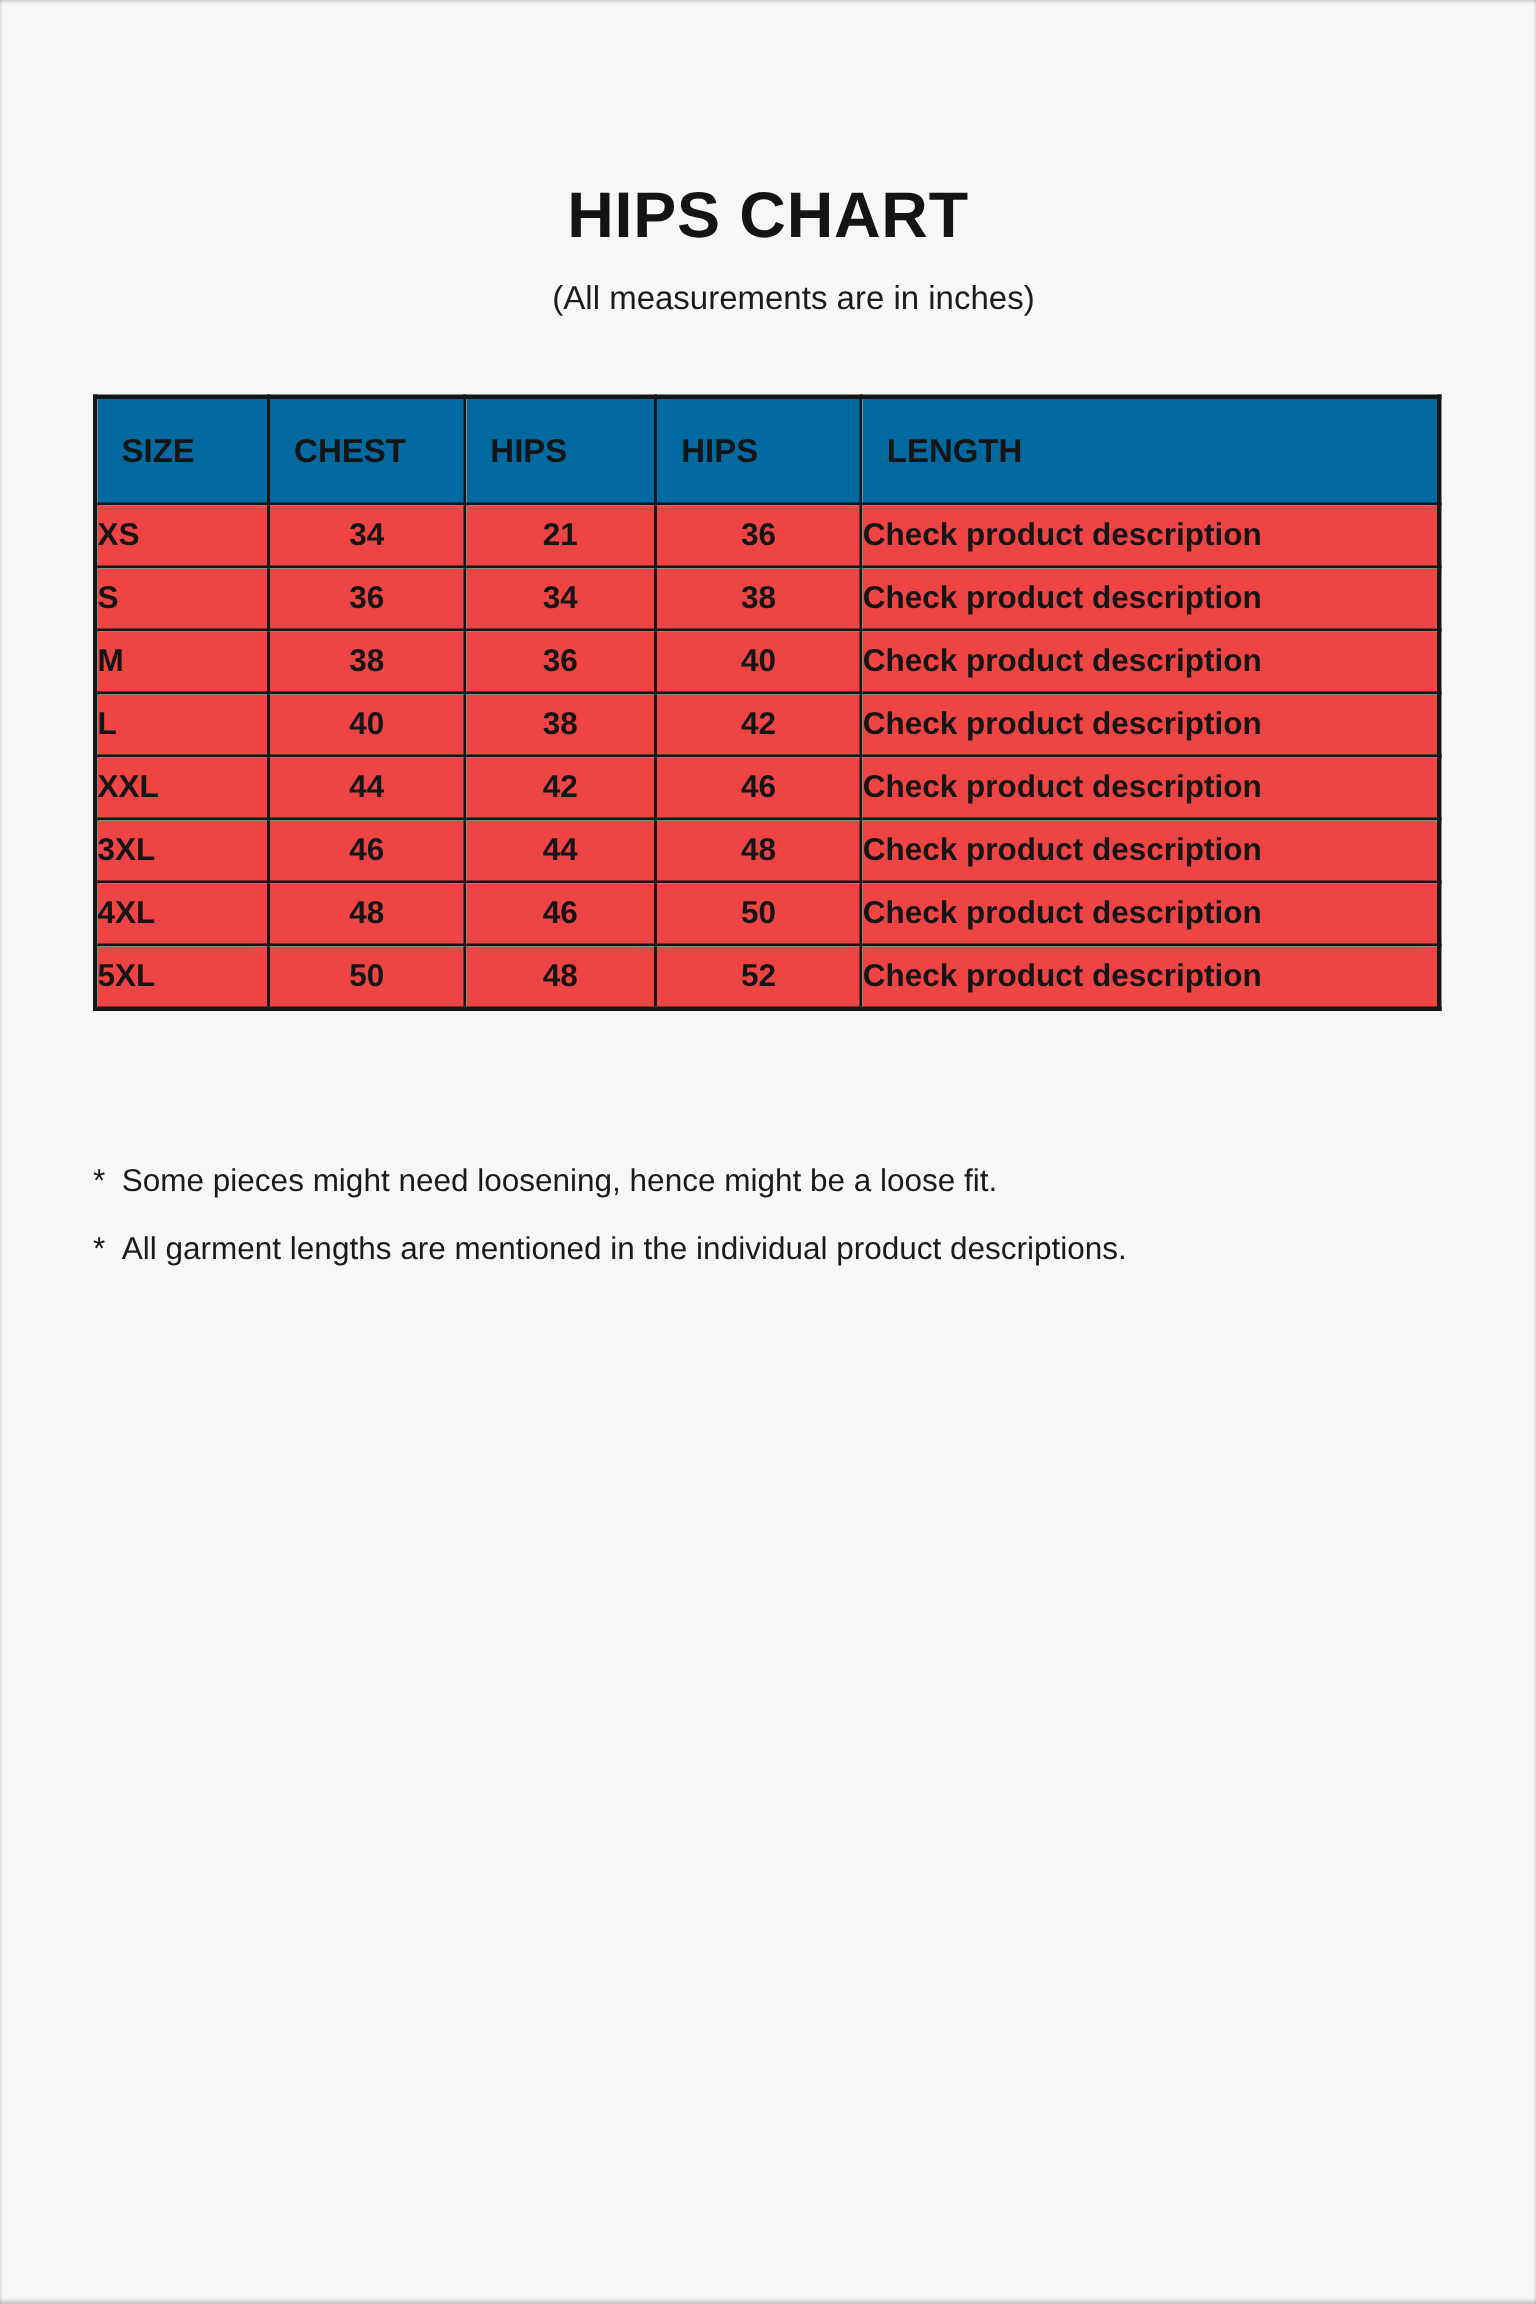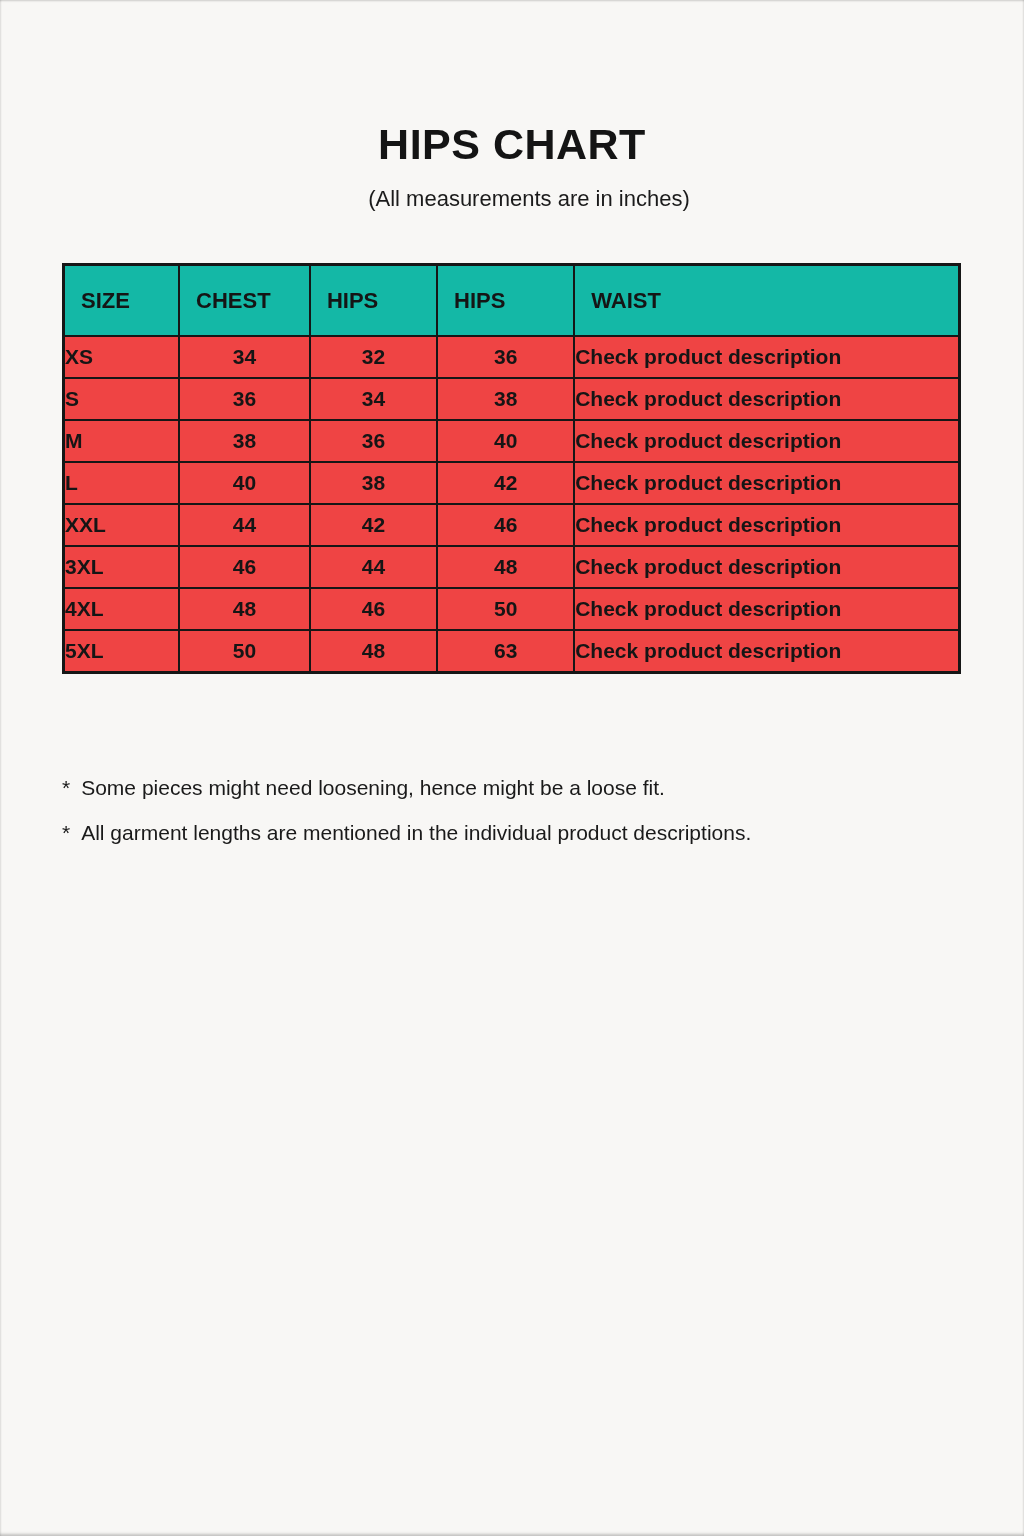--- a/index.html
+++ b/index.html
@@ -53,21 +53,21 @@
   }
   table.size-chart th,
   table.size-chart td {
     border: 2px solid #161616;
     vertical-align: middle;
     overflow: hidden;
     white-space: nowrap;
   }
   table.size-chart th {
     height: 69px;
-    background: #14b8a6;
+    background: #0369a1;
     font-size: 22px;
     font-weight: 700;
     text-align: left;
     padding: 0 4px 0 16px;
     color: #151515;
   }
   table.size-chart td {
     height: 40px;
     font-size: 21px;
     font-weight: 700;
@@ -113,28 +113,28 @@
       <col class="c-waist">
       <col class="c-hips">
       <col class="c-length">
   </colgroup>
   <thead>
     <tr>
       <th>SIZE</th>
       <th>CHEST</th>
       <th>HIPS</th>
       <th>HIPS</th>
-      <th>WAIST</th>
+      <th>LENGTH</th>
     </tr>
   </thead>
   <tbody id="size-rows">
       <tr>
         <td class="cell-size">XS</td>
         <td class="cell-num">34</td>
-        <td class="cell-num">32</td>
+        <td class="cell-num">21</td>
         <td class="cell-num">36</td>
         <td class="cell-length">Check product description</td>
       </tr>
       <tr>
         <td class="cell-size">S</td>
         <td class="cell-num">36</td>
         <td class="cell-num">34</td>
         <td class="cell-num">38</td>
         <td class="cell-length">Check product description</td>
       </tr>
@@ -170,21 +170,21 @@
         <td class="cell-size">4XL</td>
         <td class="cell-num">48</td>
         <td class="cell-num">46</td>
         <td class="cell-num">50</td>
         <td class="cell-length">Check product description</td>
       </tr>
       <tr>
         <td class="cell-size">5XL</td>
         <td class="cell-num">50</td>
         <td class="cell-num">48</td>
-        <td class="cell-num">63</td>
+        <td class="cell-num">52</td>
         <td class="cell-length">Check product description</td>
       </tr>
     </tbody>
 </table>
 
 <div class="footnotes">
   <div class="footnote">
     <span class="asterisk">*</span><span>Some pieces might need loosening, hence might be a loose fit.</span>
   </div>
   <div class="footnote">

